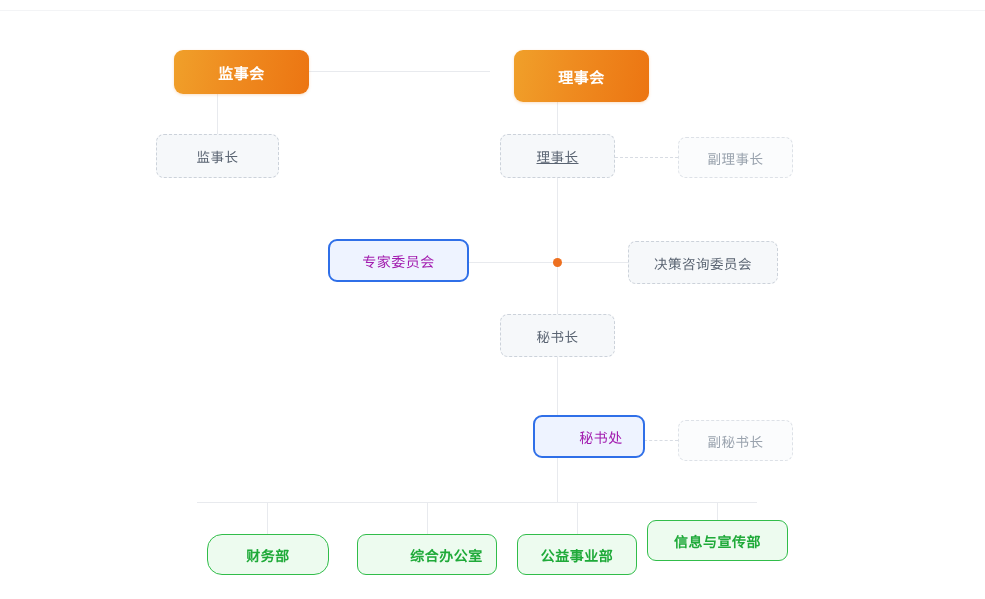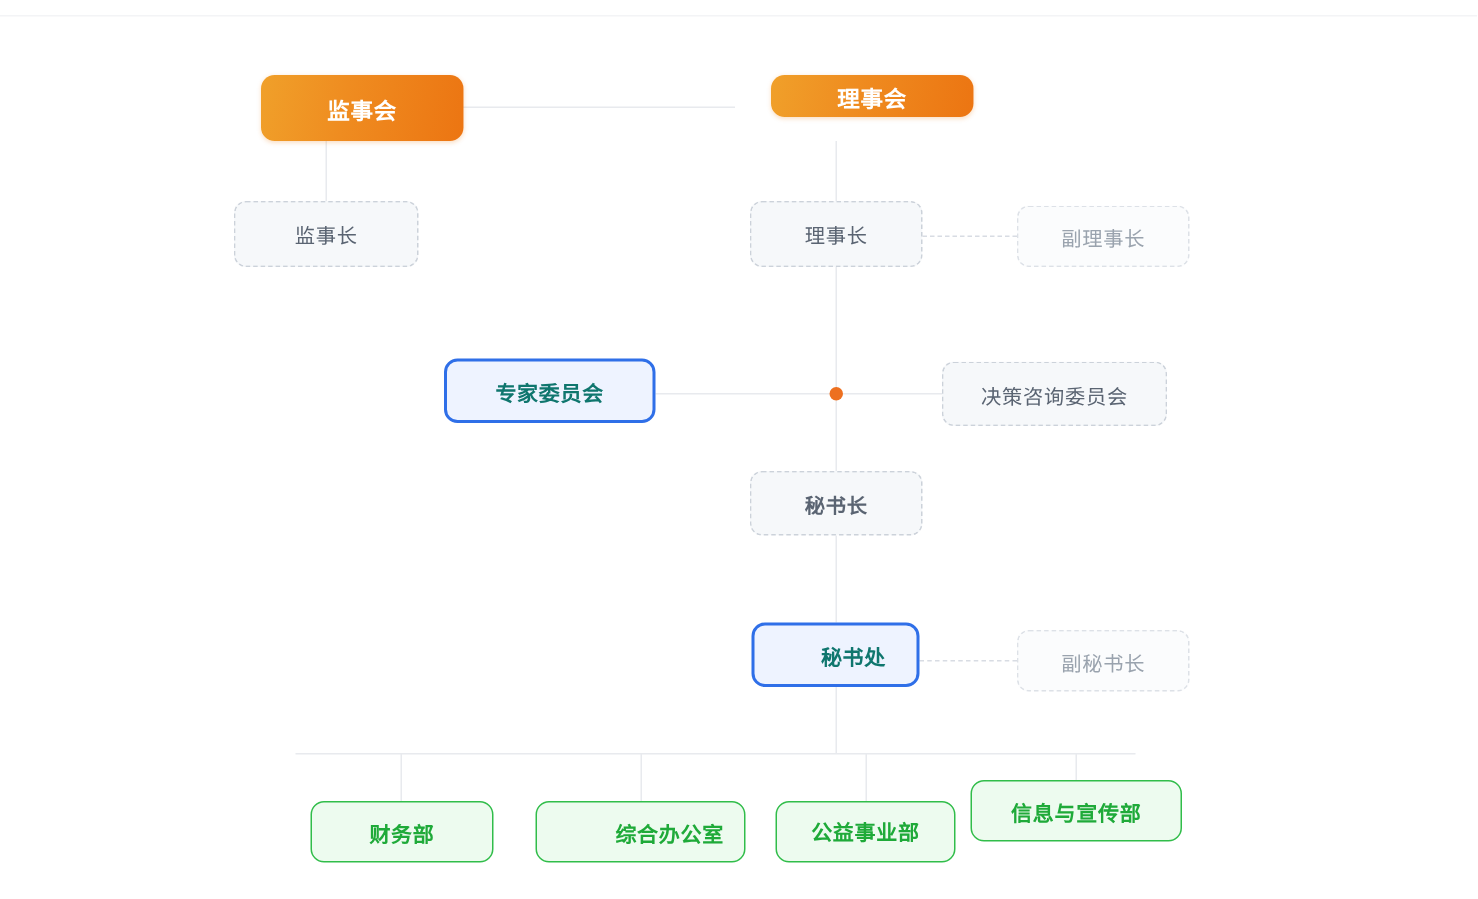--- a/index.html
+++ b/index.html
@@ -91,24 +91,25 @@
     border: 1px dashed #dde1e7;
     color: #9aa3ae;
     font-size: 13.5px;
     font-weight: normal;
   }
 
   
   .node.blue {
     background: #eef3ff;
     border: 2px solid #2f6fe8;
-    color: #0f766e;
+    color: #a21caf;
     font-size: 14px;
-    font-weight: bold;
+    font-weight: normal;
     border-radius: 9px;
+    margin-left: 32px;
   }
 
   
   .node.green {
     background: #edfbef;
     border: 1.5px solid #31bd4a;
     color: #1faa39;
     font-size: 14px;
     font-weight: bold;
     border-radius: 9px;
@@ -147,39 +148,39 @@
 
   <div class="conn h" style="left:197px; top:502px; width:560px;"></div>
 
   <div class="conn v" style="left:267px; top:502px; height:32px;"></div>
   <div class="conn v" style="left:427px; top:502px; height:32px;"></div>
   <div class="conn v" style="left:577px; top:502px; height:32px;"></div>
   <div class="conn v" style="left:717px; top:502px; height:32px;"></div>
 
   <div class="node orange" style="left:150px; top:50px; width:135px; height:44px;">监事会</div>
 
-  <div class="node orange" style="left:490px; top:50px; width:135px; height:28px;">理事会</div>
+  <div class="node orange" style="left:490px; top:50px; width:135px; height:52px;">理事会</div>
 
   <div class="node dashed" style="left:156px; top:134px; width:123px; height:44px;">监事长</div>
 
-  <div class="node dashed" style="left:500px; top:134px; width:115px; height:44px;">理事长</div>
+  <div class="node dashed" style="left:500px; top:134px; width:115px; height:44px;text-decoration:underline;">理事长</div>
 
   <div class="node dashed-faded" style="left:678px; top:137px; width:115px; height:41px;">副理事长</div>
 
   <div class="node blue" style="left:296px; top:239px; width:141px; height:43px;">专家委员会</div>
 
   <div class="node dashed" style="left:628px; top:241px; width:150px; height:43px;">决策咨询委员会</div>
 
-  <div class="node dashed" style="left:500px; top:314px; width:115px; height:43px;font-weight:bold;">秘书长</div>
+  <div class="node dashed" style="left:500px; top:314px; width:115px; height:43px;">秘书长</div>
 
   <div class="node blue" style="left:501px; top:415px; width:112px; height:43px;padding-left:24px;">秘书处</div>
 
   <div class="node dashed-faded" style="left:678px; top:420px; width:115px; height:41px;">副秘书长</div>
 
-  <div class="node green" style="left:207px; top:534px; width:122px; height:41px;">财务部</div>
+  <div class="node green" style="left:207px; top:534px; width:122px; height:41px;border-radius:15px;">财务部</div>
 
   <div class="node green" style="left:357px; top:534px; width:140px; height:41px;padding-left:39px;">综合办公室</div>
 
   <div class="node green" style="left:517px; top:534px; width:120px; height:41px;font-family:Liberation Serif, serif;">公益事业部</div>
 
   <div class="node green" style="left:647px; top:520px; width:141px; height:41px;">信息与宣传部</div>
 
 </div>
 
 </body></html>

